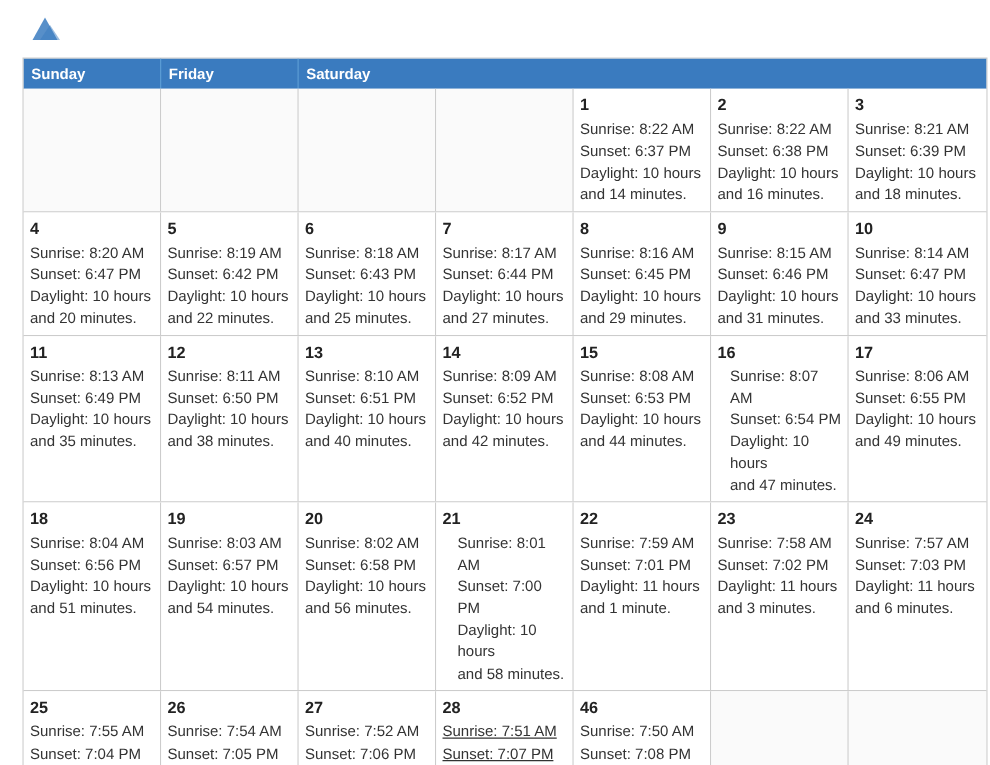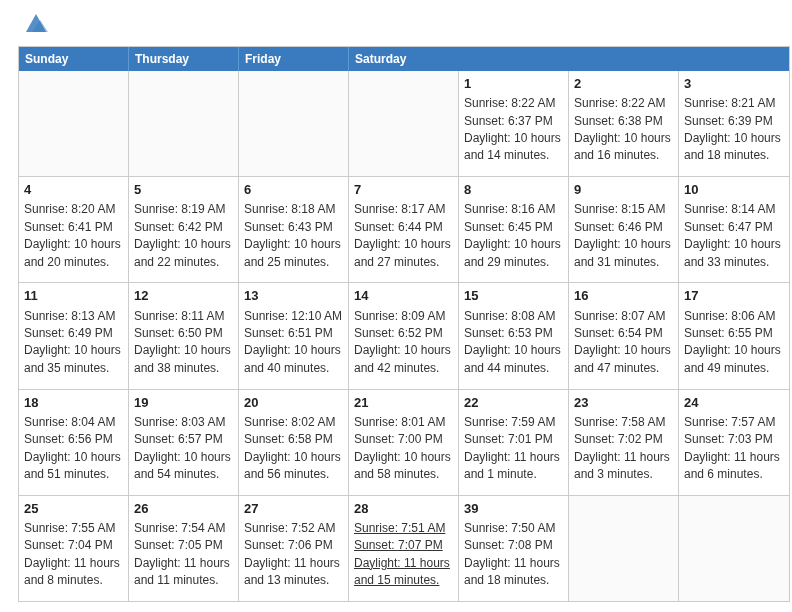--- a/index.html
+++ b/index.html
@@ -134,21 +134,20 @@
     </div>
     <div class="title-block">
       <div class="main-title"></div>
       <div class="sub-title"></div>
     </div>
   </div>
 
   <div class="calendar">
     <div class="cal-header">
     <div class="cal-header-cell">Sunday</div>
-        <div class="cal-header-cell">Thursday</div>
         <div class="cal-header-cell">Friday</div>
         <div class="cal-header-cell">Saturday</div>
       </div>
     <div class="cal-body">
     <div class="cal-row">
           <div class="cal-cell empty"></div>
           <div class="cal-cell empty"></div>
           <div class="cal-cell empty"></div>
           <div class="cal-cell empty"></div>
           <div class="cal-cell">
@@ -170,21 +169,21 @@
             <div class="day-info" style="white-space: pre-line;">Sunrise: 8:21 AM
 Sunset: 6:39 PM
 Daylight: 10 hours
 and 18 minutes.</div>
           </div>
         </div>
         <div class="cal-row">
           <div class="cal-cell">
             <span class="day-num">4</span>
             <div class="day-info" style="white-space: pre-line;">Sunrise: 8:20 AM
-Sunset: 6:41 PM
+Sunset: 6:47 PM
 Daylight: 10 hours
 and 20 minutes.</div>
           </div>
           <div class="cal-cell">
             <span class="day-num">5</span>
             <div class="day-info" style="white-space: pre-line;">Sunrise: 8:19 AM
 Sunset: 6:42 PM
 Daylight: 10 hours
 and 22 minutes.</div>
           </div>
@@ -234,42 +233,42 @@
           </div>
           <div class="cal-cell">
             <span class="day-num">12</span>
             <div class="day-info" style="white-space: pre-line;">Sunrise: 8:11 AM
 Sunset: 6:50 PM
 Daylight: 10 hours
 and 38 minutes.</div>
           </div>
           <div class="cal-cell">
             <span class="day-num">13</span>
-            <div class="day-info" style="white-space: pre-line;">Sunrise: 12:10 AM
+            <div class="day-info" style="white-space: pre-line;">Sunrise: 8:10 AM
 Sunset: 6:51 PM
 Daylight: 10 hours
 and 40 minutes.</div>
           </div>
           <div class="cal-cell">
             <span class="day-num">14</span>
             <div class="day-info" style="white-space: pre-line;">Sunrise: 8:09 AM
 Sunset: 6:52 PM
 Daylight: 10 hours
 and 42 minutes.</div>
           </div>
           <div class="cal-cell">
             <span class="day-num">15</span>
             <div class="day-info" style="white-space: pre-line;">Sunrise: 8:08 AM
 Sunset: 6:53 PM
 Daylight: 10 hours
 and 44 minutes.</div>
           </div>
           <div class="cal-cell">
             <span class="day-num">16</span>
-            <div class="day-info" style="white-space: pre-line;">Sunrise: 8:07 AM
+            <div class="day-info" style="white-space: pre-line; margin-left: 10px;">Sunrise: 8:07 AM
 Sunset: 6:54 PM
 Daylight: 10 hours
 and 47 minutes.</div>
           </div>
           <div class="cal-cell">
             <span class="day-num">17</span>
             <div class="day-info" style="white-space: pre-line;">Sunrise: 8:06 AM
 Sunset: 6:55 PM
 Daylight: 10 hours
 and 49 minutes.</div>
@@ -292,21 +291,21 @@
           </div>
           <div class="cal-cell">
             <span class="day-num">20</span>
             <div class="day-info" style="white-space: pre-line;">Sunrise: 8:02 AM
 Sunset: 6:58 PM
 Daylight: 10 hours
 and 56 minutes.</div>
           </div>
           <div class="cal-cell">
             <span class="day-num">21</span>
-            <div class="day-info" style="white-space: pre-line;">Sunrise: 8:01 AM
+            <div class="day-info" style="white-space: pre-line; margin-left: 12px;">Sunrise: 8:01 AM
 Sunset: 7:00 PM
 Daylight: 10 hours
 and 58 minutes.</div>
           </div>
           <div class="cal-cell">
             <span class="day-num">22</span>
             <div class="day-info" style="white-space: pre-line;">Sunrise: 7:59 AM
 Sunset: 7:01 PM
 Daylight: 11 hours
 and 1 minute.</div>
@@ -349,21 +348,21 @@
 and 13 minutes.</div>
           </div>
           <div class="cal-cell">
             <span class="day-num">28</span>
             <div class="day-info" style="white-space: pre-line; text-decoration: underline;">Sunrise: 7:51 AM
 Sunset: 7:07 PM
 Daylight: 11 hours
 and 15 minutes.</div>
           </div>
           <div class="cal-cell">
-            <span class="day-num">39</span>
+            <span class="day-num">46</span>
             <div class="day-info" style="white-space: pre-line;">Sunrise: 7:50 AM
 Sunset: 7:08 PM
 Daylight: 11 hours
 and 18 minutes.</div>
           </div>
           <div class="cal-cell empty"></div>
           <div class="cal-cell empty"></div>
         </div>
       </div>
   </div>

